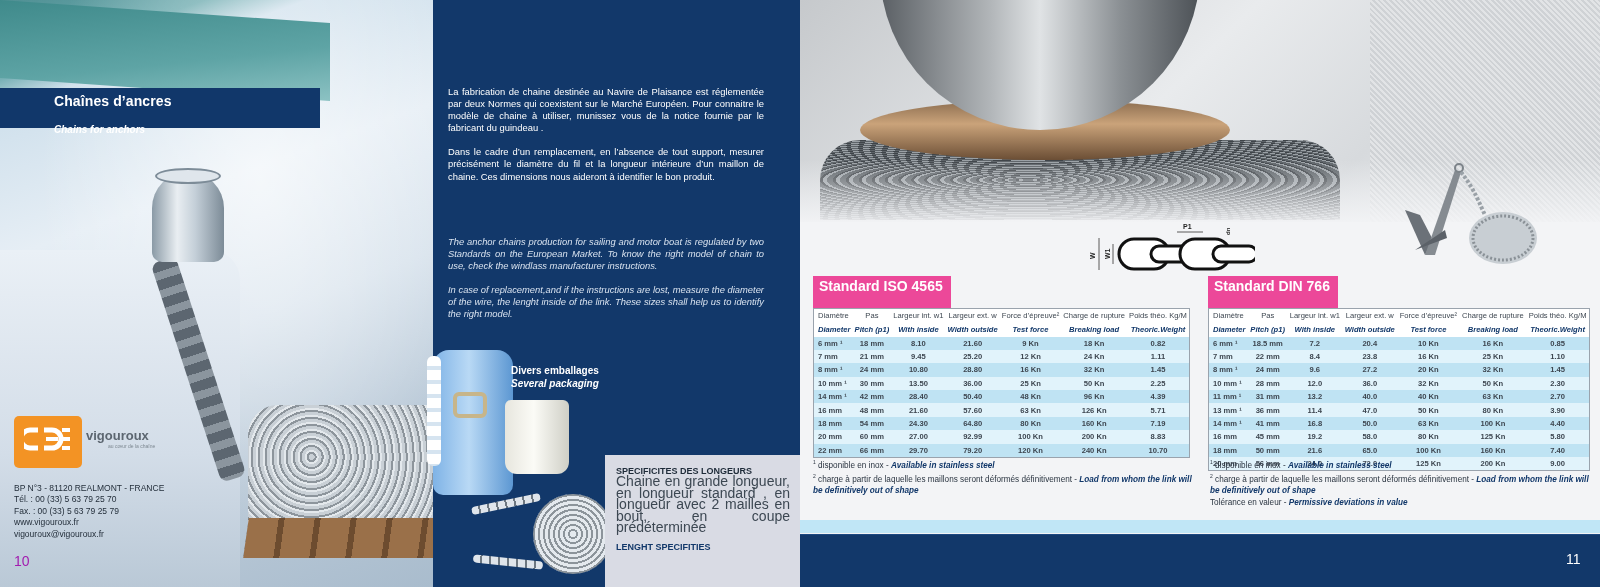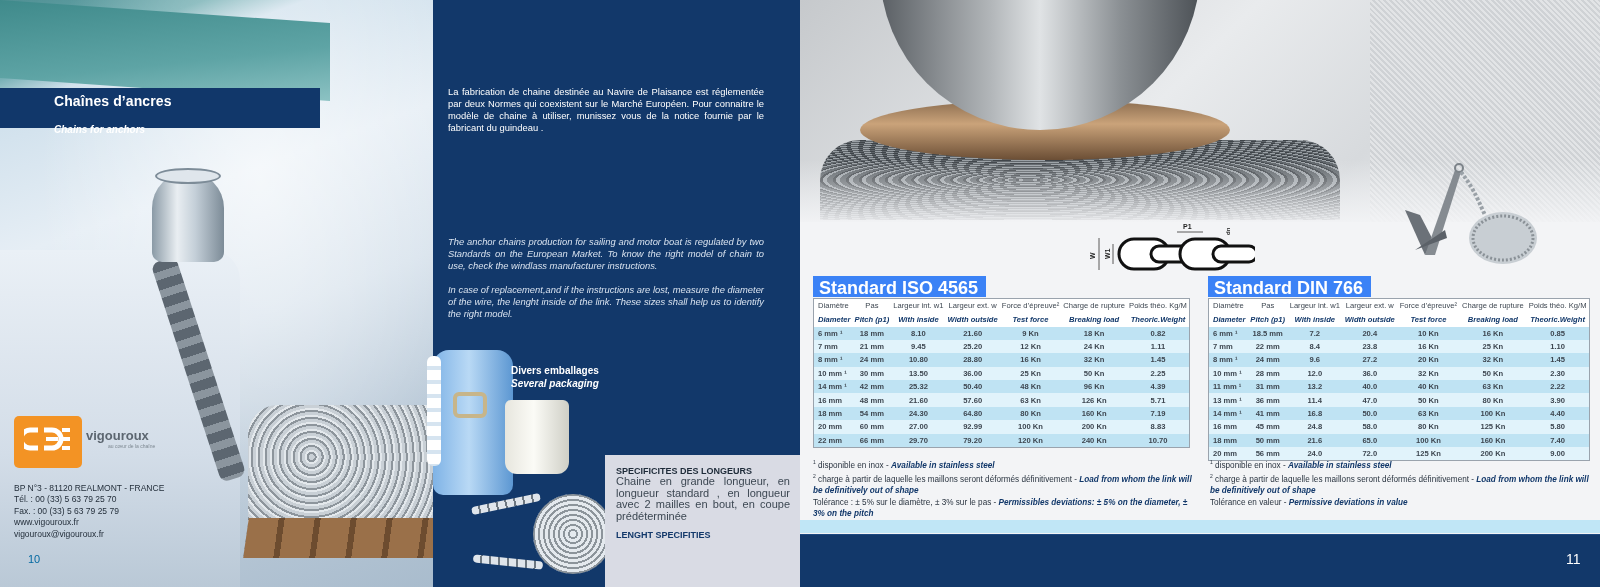--- a/index.html
+++ b/index.html
@@ -68,21 +68,21 @@
   .logo-word {
     position: absolute; left: 86px; top: 428px; color: #5c6670;
     font-size: 13px; font-weight: bold;
   }
   .logo-tag {
     position: absolute; left: 108px; top: 443px; color: #7d8891; font-size: 5px;
   }
   .contact {
     position: absolute; left: 14px; top: 483px; font-size: 8.5px; color: #1f2a36; line-height: 11.4px;
   }
-  .page-num-left { position: absolute; left: 28px; top: 553px; font-size: 11px; color: #0369a1; }
+  .page-num-left { position: absolute; left: 14px; top: 553px; font-size: 14px; color: #a21caf; }
 
   
   .blue-page {
     position: absolute; left: 433px; top: 0; width: 367px; height: 587px; background: #12386a;
   }
   .intro-fr, .intro-en {
     position: absolute; left: 15px; width: 316px; font-size: 9.4px; line-height: 12.1px;
     color: #fff; text-align: justify;
   }
   .intro-fr { top: 86px; }
@@ -123,21 +123,21 @@
     background: repeating-linear-gradient(90deg, #dfe5eb 0 7px, #6d7780 7px 9px);
     transform: rotate(-12deg); border-radius: 4px;
   }
   .chain-strand.s2 { top: 558px; left: 40px; transform: rotate(6deg); }
 
   .spec-box {
     position: absolute; left: 172px; top: 455px; width: 195px; height: 132px;
     background: #d9dbe4; padding: 11px 10px 0 11px;
   }
   .spec-box .h { font-size: 9px; font-weight: bold; color: #1e2b39; }
-  .spec-box .p { font-size: 11px; color: #3c4752; line-height: 11.6px; margin-bottom: 8px; text-align: justify; }
+  .spec-box .p { font-size: 14px; color: #3c4752; line-height: 11.6px; margin-bottom: 8px; text-align: justify; }
   .spec-box .h.en { color: #12386a; }
   .spec-box .p.en { color: #12386a; font-style: italic; }
 
   
   .right-page { position: absolute; left: 800px; top: 0; width: 800px; height: 587px; background: #f3f4f6; }
   .photo-right {
     position: absolute; left: 0; top: 0; width: 800px; height: 222px;
     background: linear-gradient(135deg, #c6c9cc 0%, #e9ebed 45%, #d7dadd 70%, #f5f6f7 100%);
     overflow: hidden;
   }
@@ -166,22 +166,22 @@
   }
 
   .diagram { position: absolute; left: 285px; top: 220px; width: 170px; height: 54px; }
 
   .anchor-art { position: absolute; left: 1385px; top: 160px; width: 170px; height: 110px; }
 
   .table-wrap { position: absolute; top: 276px; }
   .table-wrap.iso { left: 813px; width: 377px; }
   .table-wrap.din { left: 1208px; width: 382px; }
   .std-tab {
-    display: inline-block; background: #3b82f6; color: #fff; font-size: 18px; font-weight: bold;
-    padding: 2px 8px 2px 6px; height: 21px;
+    display: inline-block; background: #ec4899; color: #fff; font-size: 14px; font-weight: bold;
+    padding: 2px 8px 2px 6px; height: 32px;
   }
   table.std {
     width: 100%; border-collapse: collapse; border: 1px solid #9aa3ad; background: #fff;
     font-size: 7.6px; color: #3d4650;
   }
   table.std th { font-weight: normal; padding: 2px 2px; text-align: center; white-space: nowrap; height: 14px; }
   table.std th:first-child, table.std td:first-child { text-align: left; padding-left: 4px; }
   table.std tr.en th { color: #12386a; font-weight: bold; font-style: italic; height: 14px; }
   table.std td { padding: 0 2px; text-align: center; height: 13.4px; font-weight: bold; white-space: nowrap; }
   table.std tbody tr:nth-child(odd) td { background: #bfe3f3; }
@@ -235,20 +235,21 @@
     <div>Tél. : 00 (33) 5 63 79 25 70</div>
     <div>Fax. : 00 (33) 5 63 79 25 79</div>
     <div>www.vigouroux.fr</div>
     <div>vigouroux@vigouroux.fr</div>
   </div>
   <div class="page-num-left">10</div>
 
   <div class="blue-page">
     <div class="intro-fr">
       <p>La fabrication de chaine destinée au Navire de Plaisance est réglementée par deux Normes qui coexistent sur le Marché Européen. Pour connaitre le modèle de chaine à utiliser, munissez vous de la notice fournie par le fabricant du guindeau .</p>
+      <p>Dans le cadre d’un remplacement, en l’absence de tout support, mesurer précisément le diamètre du fil  et la longueur intérieure d’un maillon de chaine. Ces dimensions nous aideront à identifier le bon produit.</p>
     </div>
     <div class="intro-en">
       <p>The anchor chains production for sailing and motor boat is regulated by two Standards on the European Market. To know the right model of chain to use, check the windlass manufacturer instructions.</p>
       <p>In case of replacement,and if the instructions are lost, measure the diameter of the wire, the lenght inside of the link. These sizes shall help us to identify the right model.</p>
     </div>
 
     <div class="drum">
       <div class="drum-chain"></div>
       <div class="drum-handle"></div>
     </div>
@@ -362,21 +363,21 @@
             <td>30 mm</td>
             <td>13.50</td>
             <td>36.00</td>
             <td>25 Kn</td>
             <td>50 Kn</td>
             <td>2.25</td>
           </tr>
           <tr>
             <td>14 mm ¹</td>
             <td>42 mm</td>
-            <td>25.32</td>
+            <td>28.40</td>
             <td>50.40</td>
             <td>48 Kn</td>
             <td>96 Kn</td>
             <td>4.39</td>
           </tr>
           <tr>
             <td>16 mm</td>
             <td>48 mm</td>
             <td>21.60</td>
             <td>57.60</td>
@@ -475,21 +476,21 @@
             <td>50 Kn</td>
             <td>2.30</td>
           </tr>
           <tr>
             <td>11 mm ¹</td>
             <td>31 mm</td>
             <td>13.2</td>
             <td>40.0</td>
             <td>40 Kn</td>
             <td>63 Kn</td>
-            <td>2.22</td>
+            <td>2.70</td>
           </tr>
           <tr>
             <td>13 mm ¹</td>
             <td>36 mm</td>
             <td>11.4</td>
             <td>47.0</td>
             <td>50 Kn</td>
             <td>80 Kn</td>
             <td>3.90</td>
           </tr>
@@ -498,21 +499,21 @@
             <td>41 mm</td>
             <td>16.8</td>
             <td>50.0</td>
             <td>63 Kn</td>
             <td>100 Kn</td>
             <td>4.40</td>
           </tr>
           <tr>
             <td>16 mm</td>
             <td>45 mm</td>
-            <td>24.8</td>
+            <td>19.2</td>
             <td>58.0</td>
             <td>80 Kn</td>
             <td>125 Kn</td>
             <td>5.80</td>
           </tr>
           <tr>
             <td>18 mm</td>
             <td>50 mm</td>
             <td>21.6</td>
             <td>65.0</td>
@@ -529,21 +530,20 @@
             <td>200 Kn</td>
             <td>9.00</td>
           </tr>
         </tbody>
     </table>
   </div>
 
   <div class="notes iso">
     <div><sup>1</sup> <span>disponible en inox - </span><span class="en">Available in stainless steel</span></div>
     <div><sup>2</sup> <span>charge à partir de laquelle les maillons seront déformés définitivement - </span><span class="en">Load from whom the link will be definitively out of shape</span></div>
-    <div><span>Tolérance : ± 5% sur le diamètre, ± 3% sur le pas - </span><span class="en">Permissibles deviations: ± 5% on the diameter, ± 3% on the pitch</span></div>
   </div>
   <div class="notes din">
     <div><sup>1</sup> <span>disponible en inox - </span><span class="en">Available in stainless steel</span></div>
     <div><sup>2</sup> <span>charge à partir de laquelle les maillons seront déformés définitivement - </span><span class="en">Load from whom the link will be definitively out of shape</span></div>
     <div><span>Tolérance en valeur - </span><span class="en">Permissive deviations in value</span></div>
   </div>
 
   <div class="page-num-right">11</div>
 </div>
 

